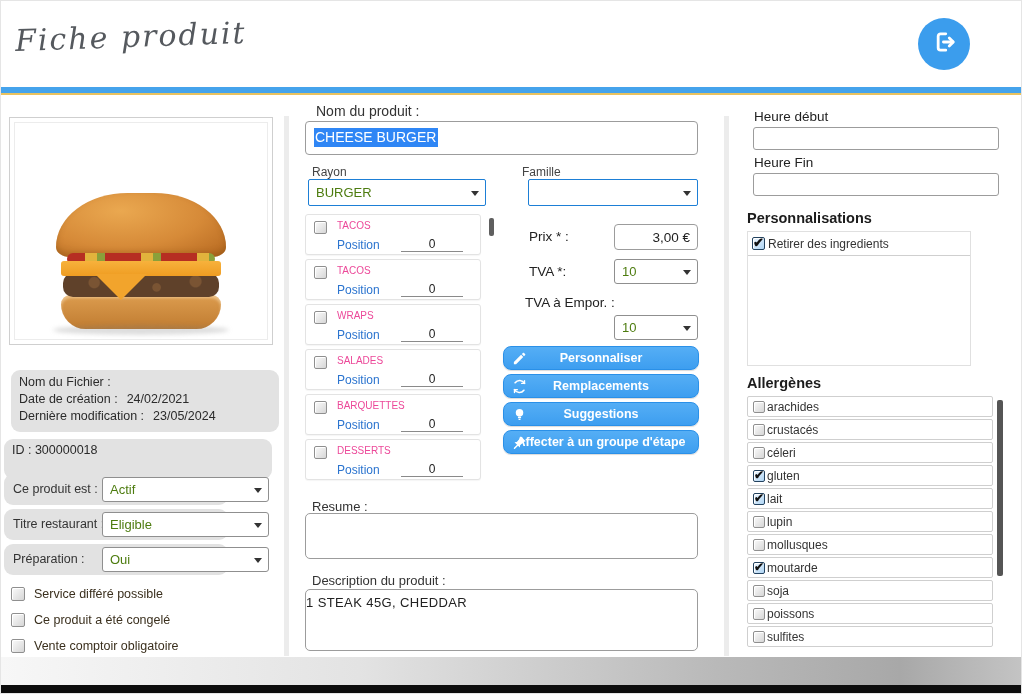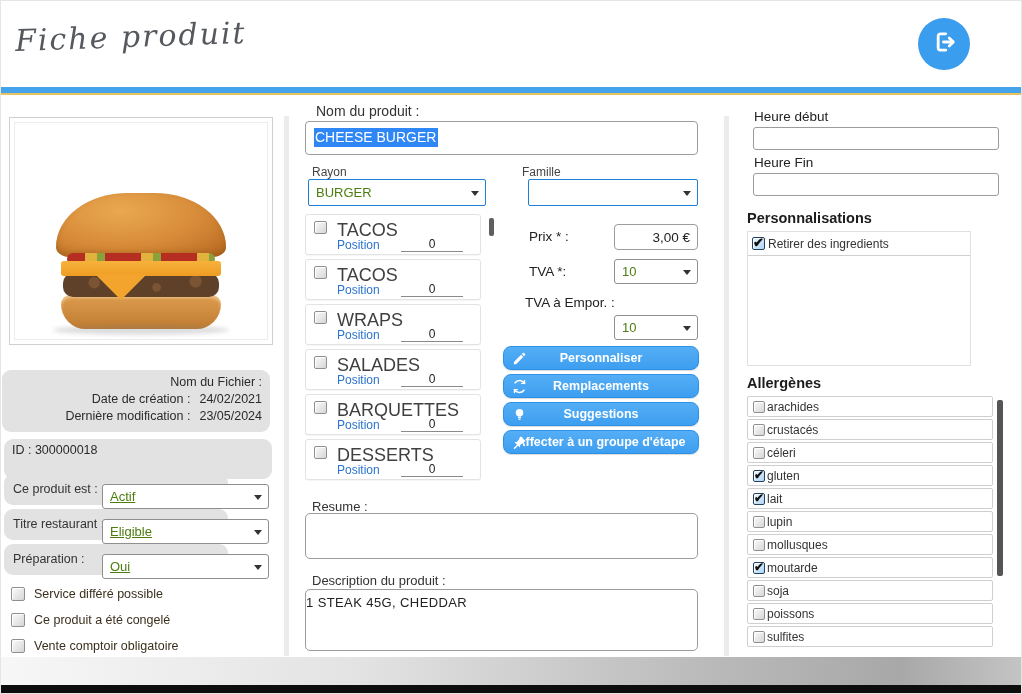--- a/index.html
+++ b/index.html
@@ -35,43 +35,43 @@
   .burger { position:absolute; left:50%; top:70px; transform:translateX(-50%); width:176px; height:140px; }
   .bun-top { position:absolute; left:3px; top:0; width:170px; height:64px; border-radius:85px 85px 16px 16px / 64px 64px 12px 12px; background:radial-gradient(ellipse at 38% 28%, #eaa850 0%, #d68a38 55%, #b5671f 100%); box-shadow:inset 0 -4px 6px rgba(120,70,10,.35); }
   .toppings { position:absolute; left:14px; top:60px; width:148px; height:12px; border-radius:6px; background:repeating-linear-gradient(90deg,#b62e22 0 18px,#e2b33c 18px 30px,#8aa03a 30px 38px,#b62e22 38px 56px); }
   .cheese { position:absolute; left:8px; top:68px; width:160px; height:15px; background:linear-gradient(#f7b23c,#ef9c22); border-radius:3px; z-index:2; }
   .cheese::after { content:""; position:absolute; left:34px; top:13px; width:0; height:0; border-left:26px solid transparent; border-right:26px solid transparent; border-top:26px solid #f2a42c; }
   .patty { position:absolute; left:10px; top:80px; width:156px; height:24px; border-radius:10px; background:radial-gradient(circle at 20% 40%, #7a5433 4%, transparent 5%), radial-gradient(circle at 60% 60%, #7a5433 4%, transparent 5%), radial-gradient(circle at 85% 35%, #7a5433 4%, transparent 5%), #5f412a; z-index:1; }
   .bun-bottom { position:absolute; left:8px; top:102px; width:160px; height:34px; border-radius:10px 10px 26px 26px; background:linear-gradient(#dc9c4e,#c07c31); box-shadow:inset 0 3px 3px rgba(255,235,200,.5); }
   .burger-shadow { position:absolute; left:0; top:132px; width:176px; height:10px; border-radius:50%; background:rgba(120,120,120,.25); filter:blur(2px); }
 
   .gray-panel { position:absolute; background:#e2e2e2; border-radius:9px; }
-  .file-info { left:1px; top:369px; width:268px; height:62px; padding:4px 8px;text-align:right; }
+  .file-info { left:10px; top:369px; width:268px; height:62px; padding:4px 8px; }
   .file-info .row { font-size:12.5px; color:#2b2b2b; line-height:17px; white-space:nowrap; }
   .file-info .val { margin-left:9px; }
   .id-panel { left:3px; top:438px; width:268px; height:40px; padding:4px 8px; font-size:12.5px; color:#2b2b2b; }
 
   .sel-row { position:absolute; left:3px; width:224px; height:31px; background:#e2e2e2; border-radius:9px; }
   .sel-row .lbl { position:absolute; left:9px; top:8px; font-size:12.5px; }
-  .sel-row .select-like { position:absolute; left:98px; top:10px; width:167px; height:25px; padding-top:4px;text-decoration:underline; }
+  .sel-row .select-like { position:absolute; left:98px; top:3px; width:167px; height:25px; padding-top:4px; }
 
   .chk-row { position:absolute; left:10px; display:flex; align-items:center; gap:9px; }
   .chk-row .lbl { font-size:12.5px; color:#3a2f1d; }
 
   
   .mid-lbl { position:absolute; font-size:14px; color:#333; }
   .name-input { position:absolute; left:304px; top:120px; width:393px; height:34px; padding:7px 8px; font-size:14px; }
   .name-input .selection { background:#2f86f5; color:#fff; padding:1px 2px 2px 1px; }
   .small-lbl { position:absolute; font-size:12px; color:#444; }
   .blue-select { border:1px solid #1d7fd6; border-radius:2px; position:absolute; height:27px; padding-top:5px; }
 
   .cat-list { position:absolute; left:304px; top:213px; width:183px; height:270px; overflow:hidden; }
   .cat-item { position:relative; width:176px; height:41px; background:#fff; border:1px solid #e3e3e3; border-radius:3px; margin-bottom:4px; box-shadow:0 1px 1px rgba(0,0,0,.04); }
   .cat-item .cb { position:absolute; left:8px; top:6px; width:13px; height:13px; }
-  .cat-name { position:absolute; left:31px; top:5px; font-size:18px; color:#404040; }
+  .cat-name { position:absolute; left:31px; top:5px; font-size:10px; color:#ec4899; }
   .pos-label { position:absolute; left:31px; top:23px; font-size:12px; color:#2b74cf; cursor:pointer; }
   .pos-value { position:absolute; left:95px; top:22px; width:62px; text-align:center; font-size:12px; color:#222; border-bottom:1px solid #8a8a8a; cursor:text; }
   .cat-scroll { position:absolute; left:488px; top:217px; width:5px; height:18px; background:#5f5f5f; border-radius:2px; }
 
   .price-lbl { position:absolute; font-size:13.5px; color:#222; }
   .prix-input { position:absolute; left:613px; top:223px; width:84px; height:26px; text-align:right; padding:0 7px; font-size:13.5px; border-radius:4px; }
   .tva-select { left:613px; width:84px; height:25px; border:1px solid #8f8f8f; border-radius:3px; padding-top:4px; }
 
   .blue-btn { position:absolute; left:502px; width:196px; height:24px; border-radius:8px; background:linear-gradient(#55aef5,#3d9ef0); border:1px solid #2a90e8; color:#fff; font-size:12.5px; font-weight:bold; display:flex; align-items:center; justify-content:center; cursor:pointer; box-shadow:0 1px 1px rgba(0,0,0,.15); }
   .blue-btn .bicon { position:absolute; left:8px; top:4px; width:15px; height:15px; display:flex; }

